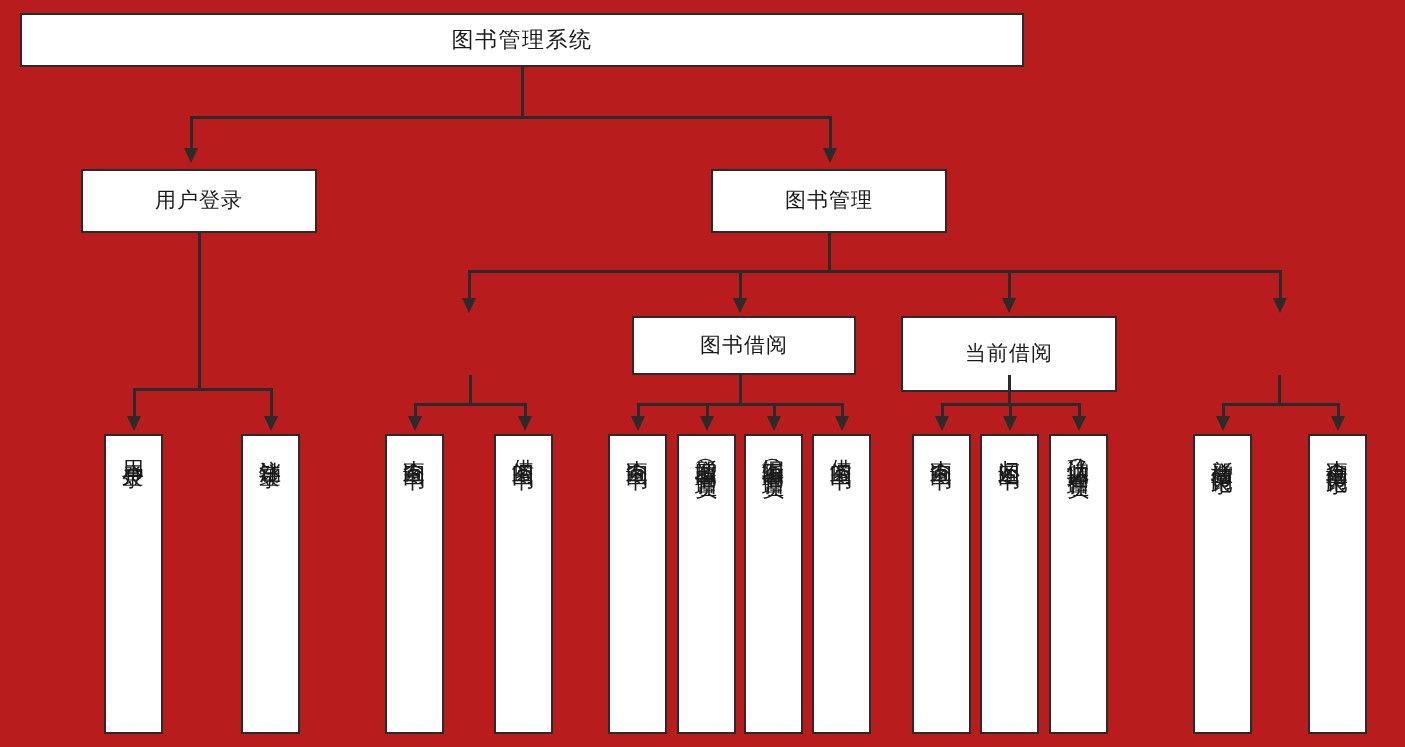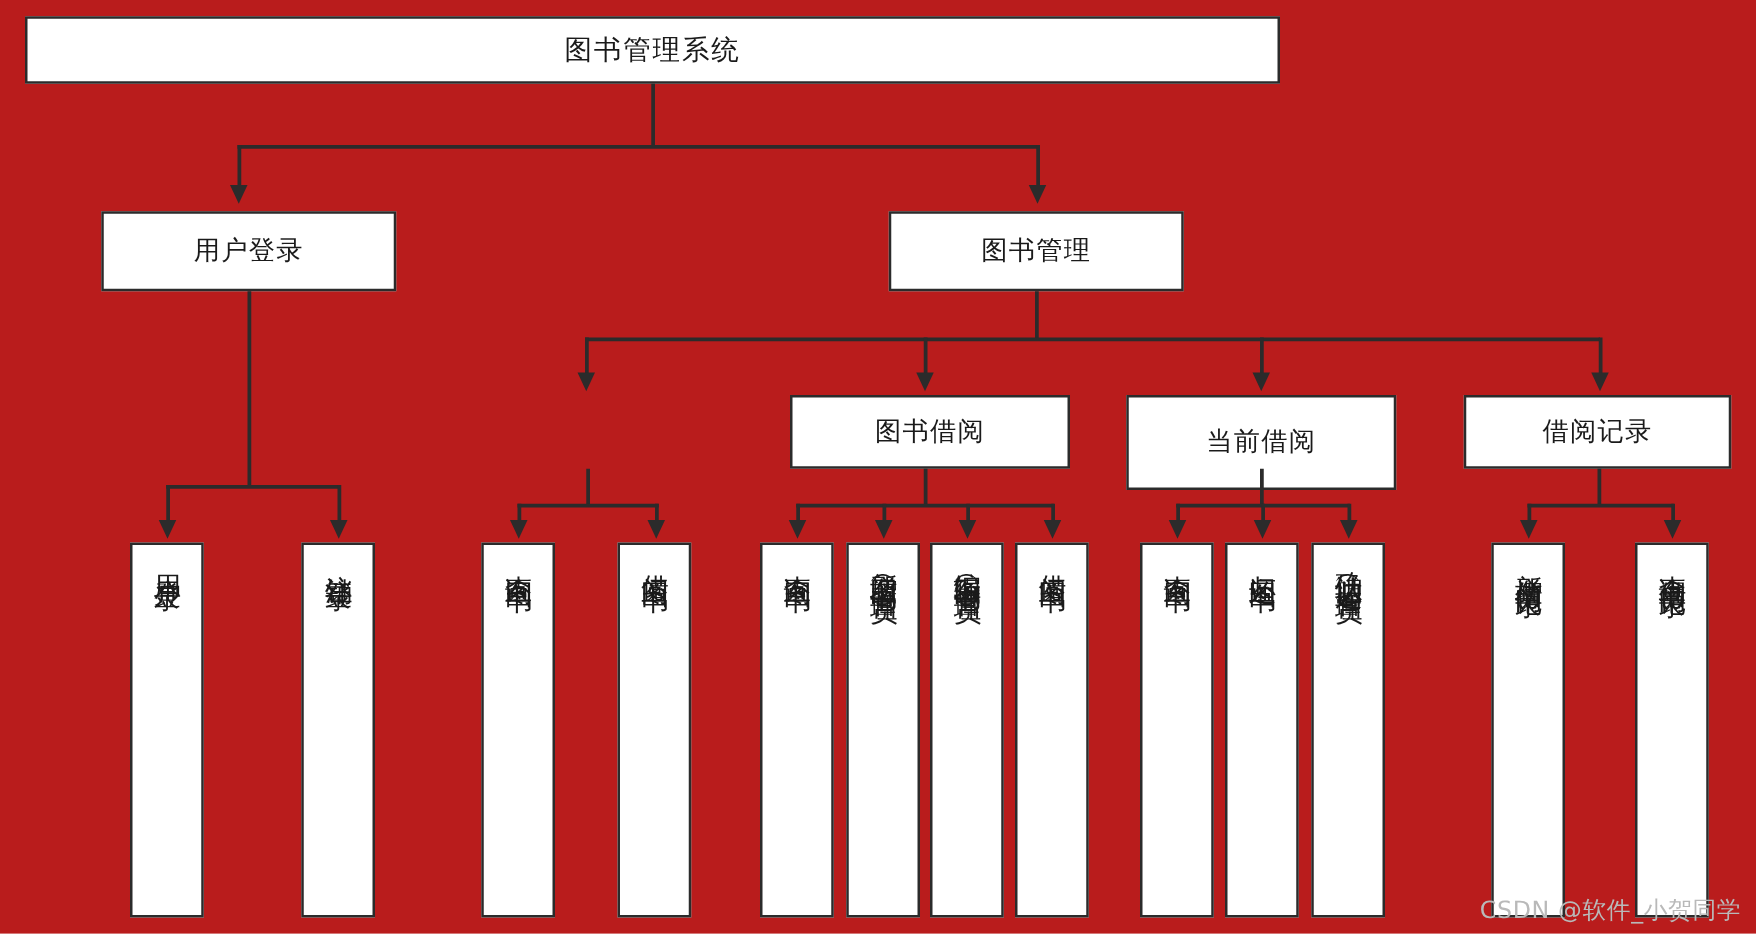--- a/index.html
+++ b/index.html
@@ -122,23 +122,20 @@
   <div class="arrow" style="left:1002px; top:298px;"></div>
 
   <div class="ln v" style="left:1279px; top:270px; height:30px;"></div>
   <div class="arrow" style="left:1273px; top:298px;"></div>
 
   <div class="node h" style="left:632px; top:316px; width:224px; height:59px;">
     <span>图书借阅</span>
   </div>
   <div class="node h" style="left:901px; top:316px; width:216px; height:76px;">
     <span>当前借阅</span>
-  </div>
-  <div class="node h" style="left:1171px; top:316px; width:214px; height:59px;">
-    <span>借阅记录</span>
   </div>
 
   <div class="ln v" style="left:469px; top:375px; height:30px;"></div>
   <div class="ln h2" style="left:414px; top:403px; width:113px;"></div>
   <div class="ln v" style="left:414px; top:403px; height:15px;"></div>
   <div class="arrow" style="left:408px; top:416px;"></div>
   <div class="ln v" style="left:524px; top:403px; height:15px;"></div>
   <div class="arrow" style="left:518px; top:416px;"></div>
 
   <div class="ln v" style="left:739px; top:375px; height:30px;"></div>
@@ -205,15 +202,14 @@
     <span>确认归还（管理员）</span>
   </div>
 
   <div class="node leaf" style="left:1193px; top:434px; width:59px; height:300px;">
     <span>新增借阅记录</span>
   </div>
   <div class="node leaf" style="left:1308px; top:434px; width:59px; height:300px;">
     <span>查询借阅记录</span>
   </div>
 
-  <div id="watermark">CSDN @软件_小贺同学</div>
 
 </div>
 
 </body></html>

